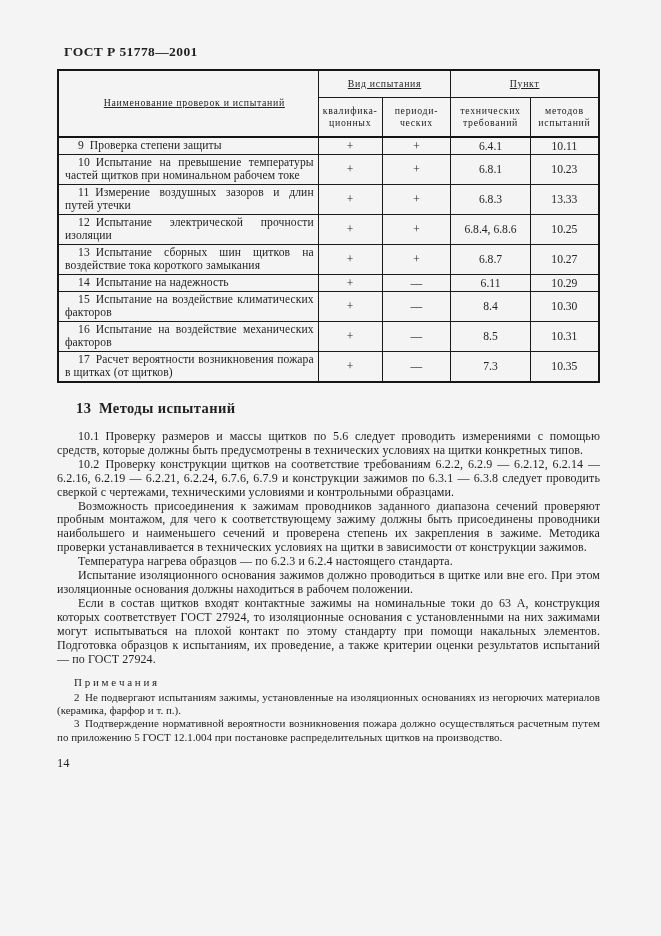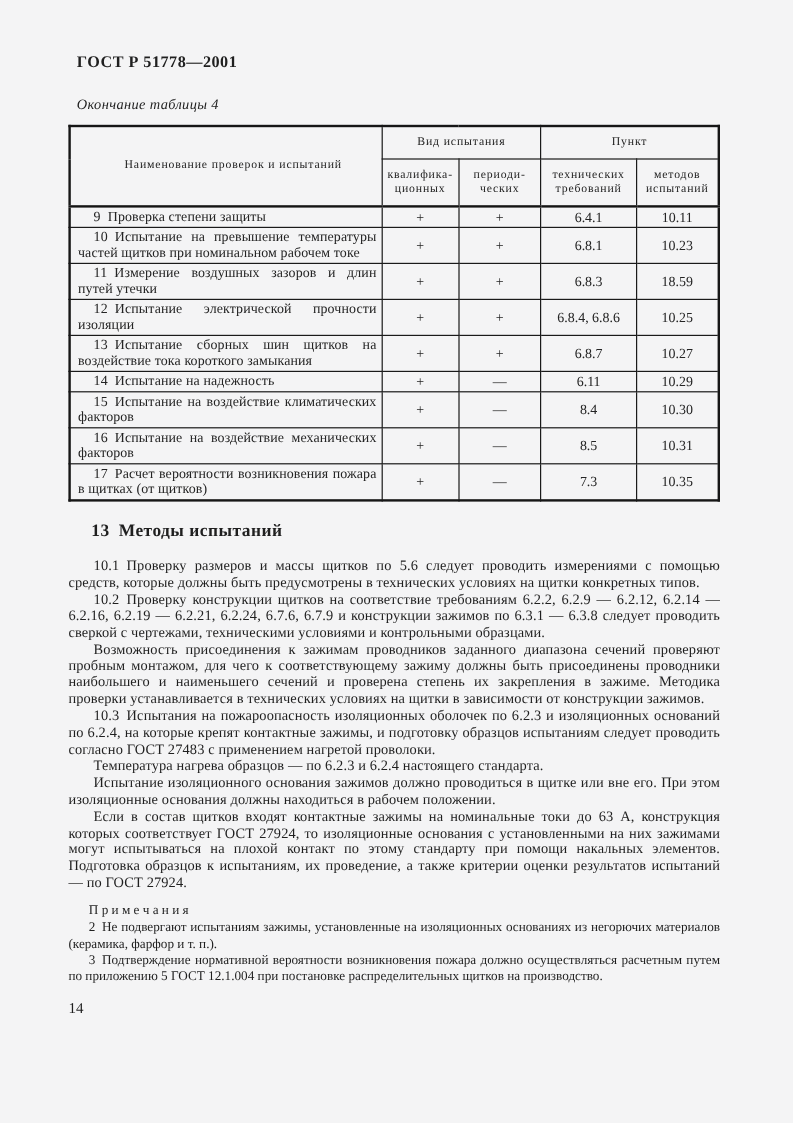--- a/index.html
+++ b/index.html
@@ -41,21 +41,21 @@
   table.tests thead th {
     font-weight: normal;
     font-size: 9.8px;
     letter-spacing: 0.7px;
     text-align: center;
     vertical-align: middle;
     padding: 2px 4px;
     line-height: 12.5px;
     color: #222;
   }
-  table.tests thead tr.group-row th { height: 22px; }
+  table.tests thead tr.group-row th { height: 22px; text-decoration: underline; }
   table.tests thead tr.sub-row th { height: 34px; border-bottom: 2.6px solid #141414; }
   table.tests thead th.name-head { border-bottom: 2.6px solid #141414; padding-left: 16px; }
   table.tests tbody td { font-size: 11.6px; color: #242424; }
   td.name-cell {
     text-align: justify;
     vertical-align: middle;
     padding: 1px 4px 2px 6px;
     line-height: 13px;
     text-indent: 13px;
     letter-spacing: 0.1px;
@@ -97,21 +97,20 @@
   }
   .page-number { margin-top: 12px; font-size: 12.5px; }
 </style>
 </head>
 <body>
 
 <div class="page">
 
   <div class="doc-number">ГОСТ Р 51778—2001</div>
 
-  <div class="table-caption">Окончание таблицы 4</div>
 
   <table class="tests">
     <colgroup>
       <col style="width:48.1%">
       <col style="width:11.8%">
       <col style="width:12.7%">
       <col style="width:14.7%">
       <col style="width:12.7%">
     </colgroup>
     <thead>
@@ -140,21 +139,21 @@
         <td class="val-cell sign-cell">+</td>
         <td class="val-cell sign-cell">+</td>
         <td class="val-cell">6.8.1</td>
         <td class="val-cell">10.23</td>
       </tr>
       <tr>
         <td class="name-cell">11 Измерение воздушных зазоров и длин путей утечки</td>
         <td class="val-cell sign-cell">+</td>
         <td class="val-cell sign-cell">+</td>
         <td class="val-cell">6.8.3</td>
-        <td class="val-cell">18.59</td>
+        <td class="val-cell">13.33</td>
       </tr>
       <tr>
         <td class="name-cell">12 Испытание электрической прочности изоляции</td>
         <td class="val-cell sign-cell">+</td>
         <td class="val-cell sign-cell">+</td>
         <td class="val-cell">6.8.4, 6.8.6</td>
         <td class="val-cell">10.25</td>
       </tr>
       <tr>
         <td class="name-cell">13 Испытание сборных шин щитков на воздействие тока короткого замыкания</td>
@@ -192,21 +191,20 @@
         <td class="val-cell">10.35</td>
       </tr>
     </tbody>
   </table>
 
   <div class="section-heading">13 Методы испытаний</div>
 
   <p class="body-par first">10.1 Проверку размеров и массы щитков по 5.6 следует проводить измерениями с помощью средств, которые должны быть предусмотрены в технических условиях на щитки конкретных типов.</p>
   <p class="body-par">10.2 Проверку конструкции щитков на соответствие требованиям 6.2.2, 6.2.9 — 6.2.12, 6.2.14 — 6.2.16, 6.2.19 — 6.2.21, 6.2.24, 6.7.6, 6.7.9 и конструкции зажимов по 6.3.1 — 6.3.8 следует проводить сверкой с чертежами, техническими условиями и контрольными образцами.</p>
   <p class="body-par">Возможность присоединения к зажимам проводников заданного диапазона сечений проверяют пробным монтажом, для чего к соответствующему зажиму должны быть присоединены проводники наибольшего и наименьшего сечений и проверена степень их закрепления в зажиме. Методика проверки устанавливается в технических условиях на щитки в зависимости от конструкции зажимов.</p>
-  <p class="body-par">10.3 Испытания на пожароопасность изоляционных оболочек по 6.2.3 и изоляционных оснований по 6.2.4, на которые крепят контактные зажимы, и подготовку образцов испытаниям следует проводить согласно ГОСТ 27483 с применением нагретой проволоки.</p>
   <p class="body-par">Температура нагрева образцов — по 6.2.3 и 6.2.4 настоящего стандарта.</p>
   <p class="body-par">Испытание изоляционного основания зажимов должно проводиться в щитке или вне его. При этом изоляционные основания должны находиться в рабочем положении.</p>
   <p class="body-par">Если в состав щитков входят контактные зажимы на номинальные токи до 63 А, конструкция которых соответствует ГОСТ 27924, то изоляционные основания с установленными на них зажимами могут испытываться на плохой контакт по этому стандарту при помощи накальных элементов. Подготовка образцов к испытаниям, их проведение, а также критерии оценки результатов испытаний — по ГОСТ 27924.</p>
 
   <div class="notes">
     <p class="note-title">П р и м е ч а н и я</p>
     <p class="note-par">2 Не подвергают испытаниям зажимы, установленные на изоляционных основаниях из негорючих материалов (керамика, фарфор и т. п.).</p>
     <p class="note-par">3 Подтверждение нормативной вероятности возникновения пожара должно осуществляться расчетным путем по приложению 5 ГОСТ 12.1.004 при постановке распределительных щитков на производство.</p>
   </div>
 

